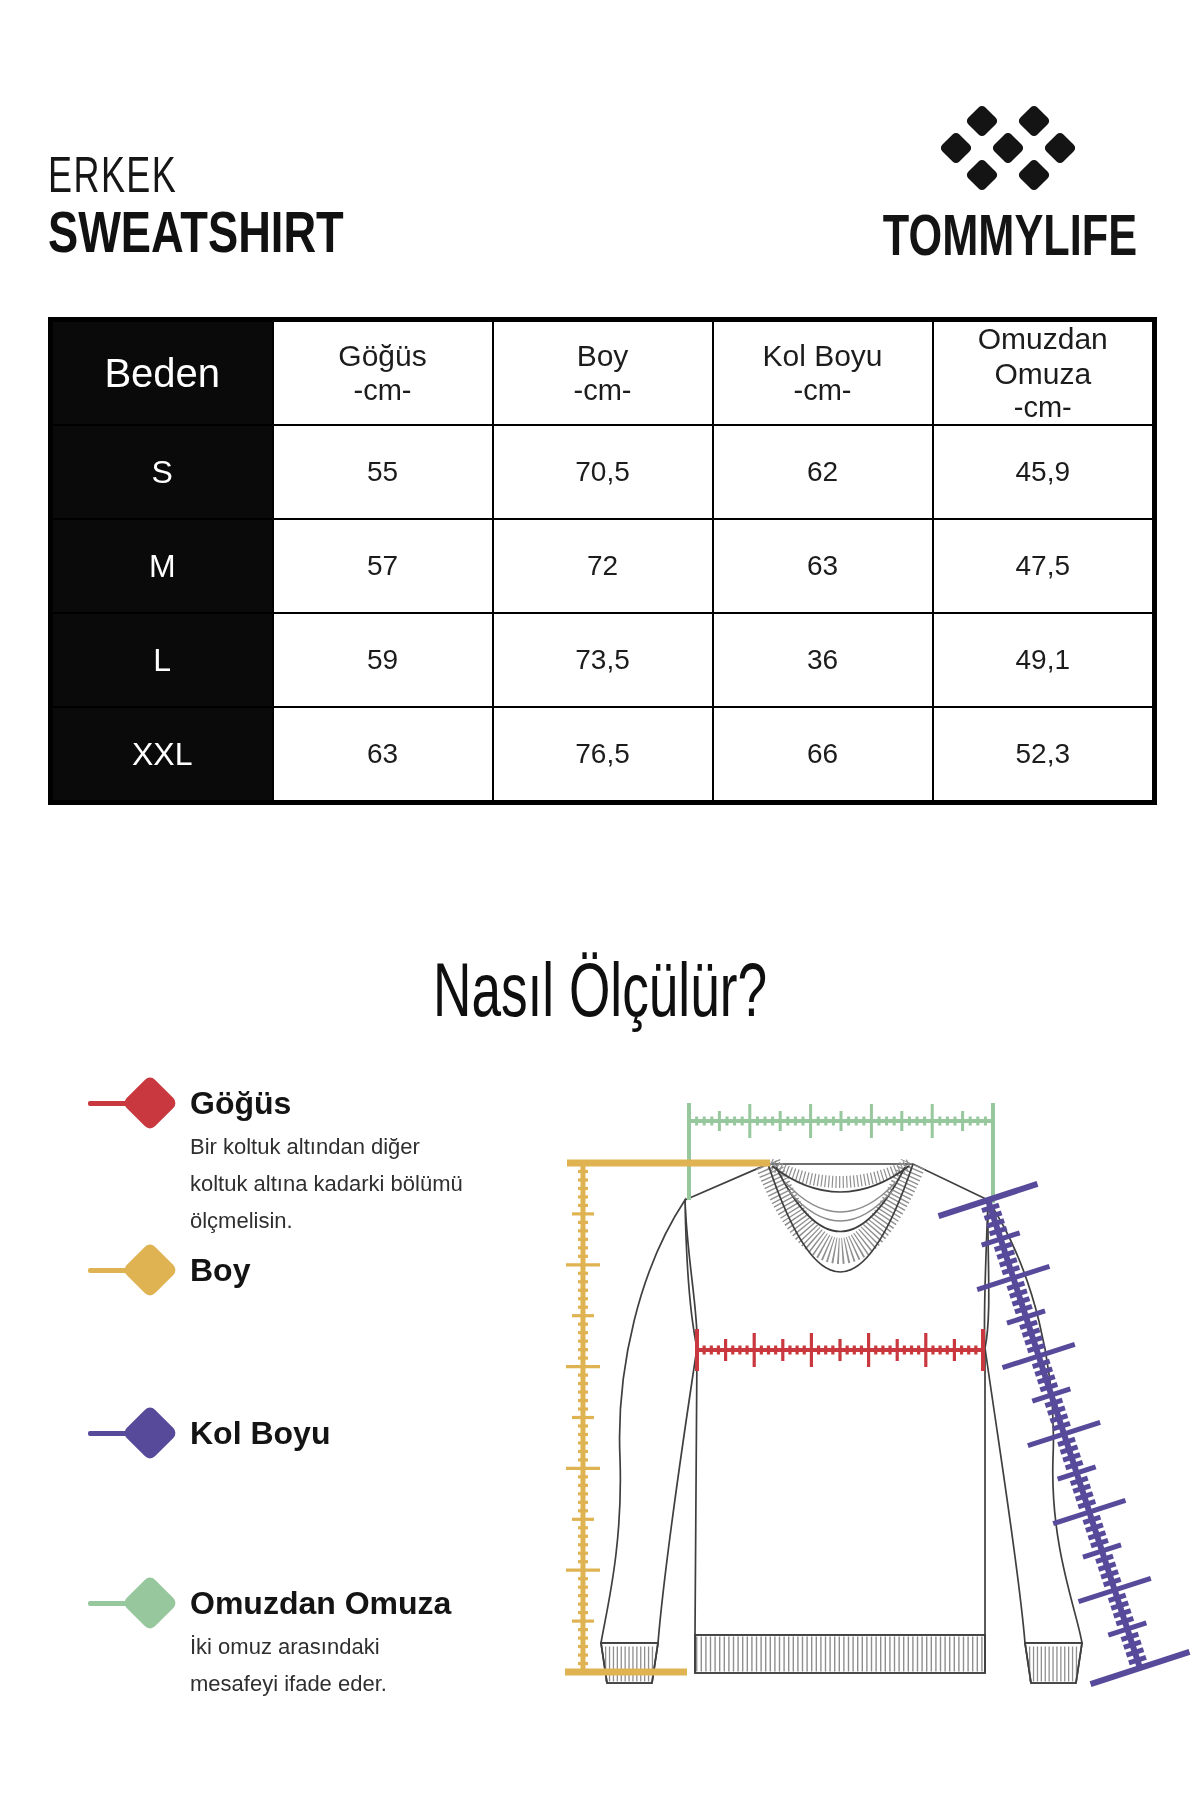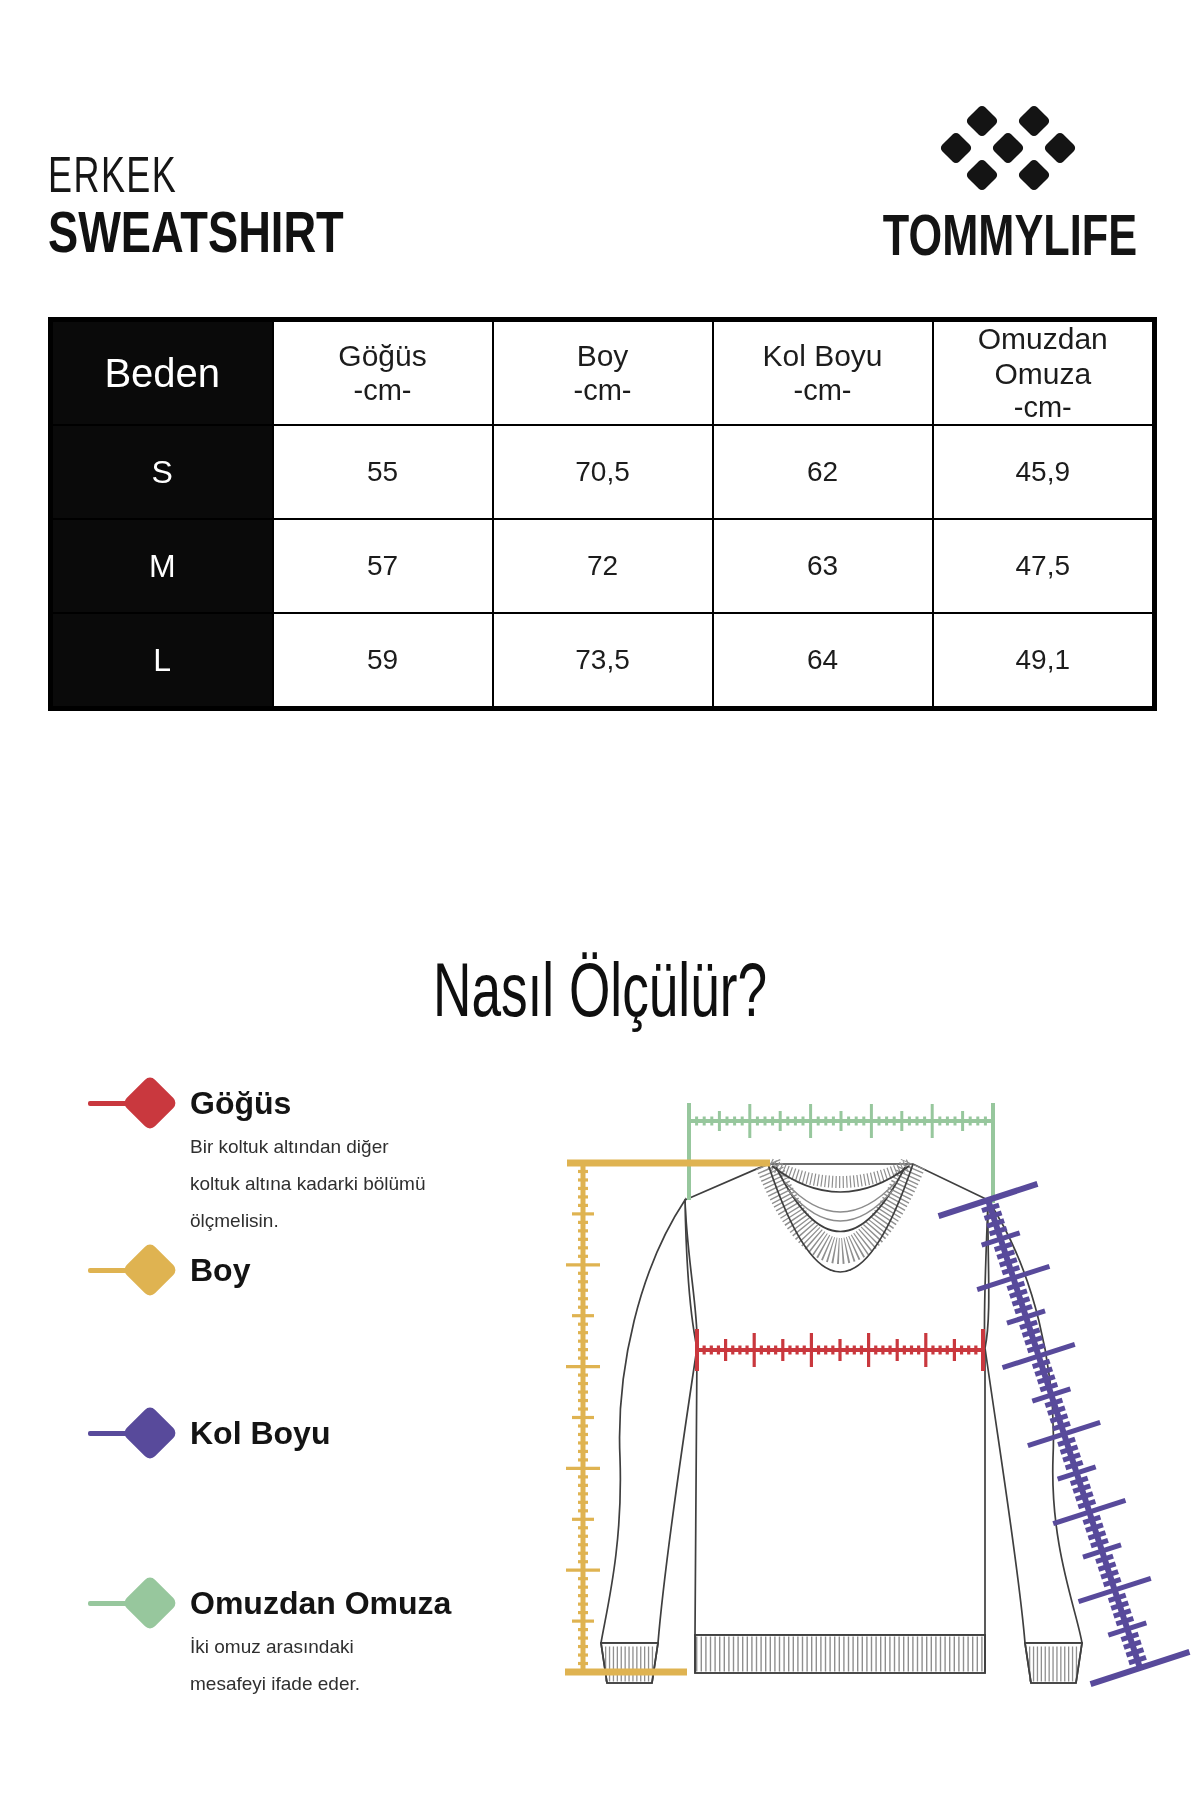--- a/index.html
+++ b/index.html
@@ -29,21 +29,21 @@
 
   
   .howto-title{position:absolute;left:600px;top:946px;font-size:76px;font-weight:400;white-space:nowrap;
                transform:translateX(-50%) scaleX(0.70);color:#0f0f0f;}
   .legend-item{position:absolute;left:0;width:480px;}
   .legend-marker{position:absolute;left:88px;width:110px;height:62px;}
   .legend-line{position:absolute;left:0;top:29px;width:48px;height:5px;border-radius:2px;}
   .legend-diamond{position:absolute;left:42px;top:11px;width:40px;height:40px;border-radius:7px;transform:rotate(45deg);}
   .legend-text{position:absolute;left:190px;top:0;width:430px;}
   .legend-name{font-size:32px;font-weight:700;color:#141414;line-height:36px;}
-  .legend-desc{margin-top:7px;font-size:19px;line-height:37px;color:#2f2f2f;white-space:pre-line;}
+  .legend-desc{margin-top:7px;font-size:22px;line-height:37px;color:#2f2f2f;white-space:pre-line;}
 
   .diagram-svg{position:absolute;left:480px;top:1100px;}
 </style>
 </head>
 <body>
 
 <div class="page">
 
   <div class="cat-title">ERKEK</div>
   <div class="prod-title">SWEATSHIRT</div>
@@ -90,22 +90,29 @@
         <td class="dark">M</td>
         <td>57</td>
         <td>72</td>
         <td>63</td>
         <td>47,5</td>
       </tr>
       <tr>
         <td class="dark">L</td>
         <td>59</td>
         <td>73,5</td>
-        <td>64</td>
+        <td>36</td>
         <td>49,1</td>
+      </tr>
+      <tr>
+        <td class="dark">XXL</td>
+        <td>63</td>
+        <td>76,5</td>
+        <td>66</td>
+        <td>52,3</td>
       </tr>
     </tbody>
   </table>
 
   <div class="howto-title">Nasıl Ölçülür?</div>
 
   <div class="legend-item" style="top:1085px;">
     <div class="legend-marker" style="top:-13px;">
       <div class="legend-line" style="background-color: rgb(201, 56, 62);"></div>
       <div class="legend-diamond" style="background-color: rgb(201, 56, 62);"></div>

